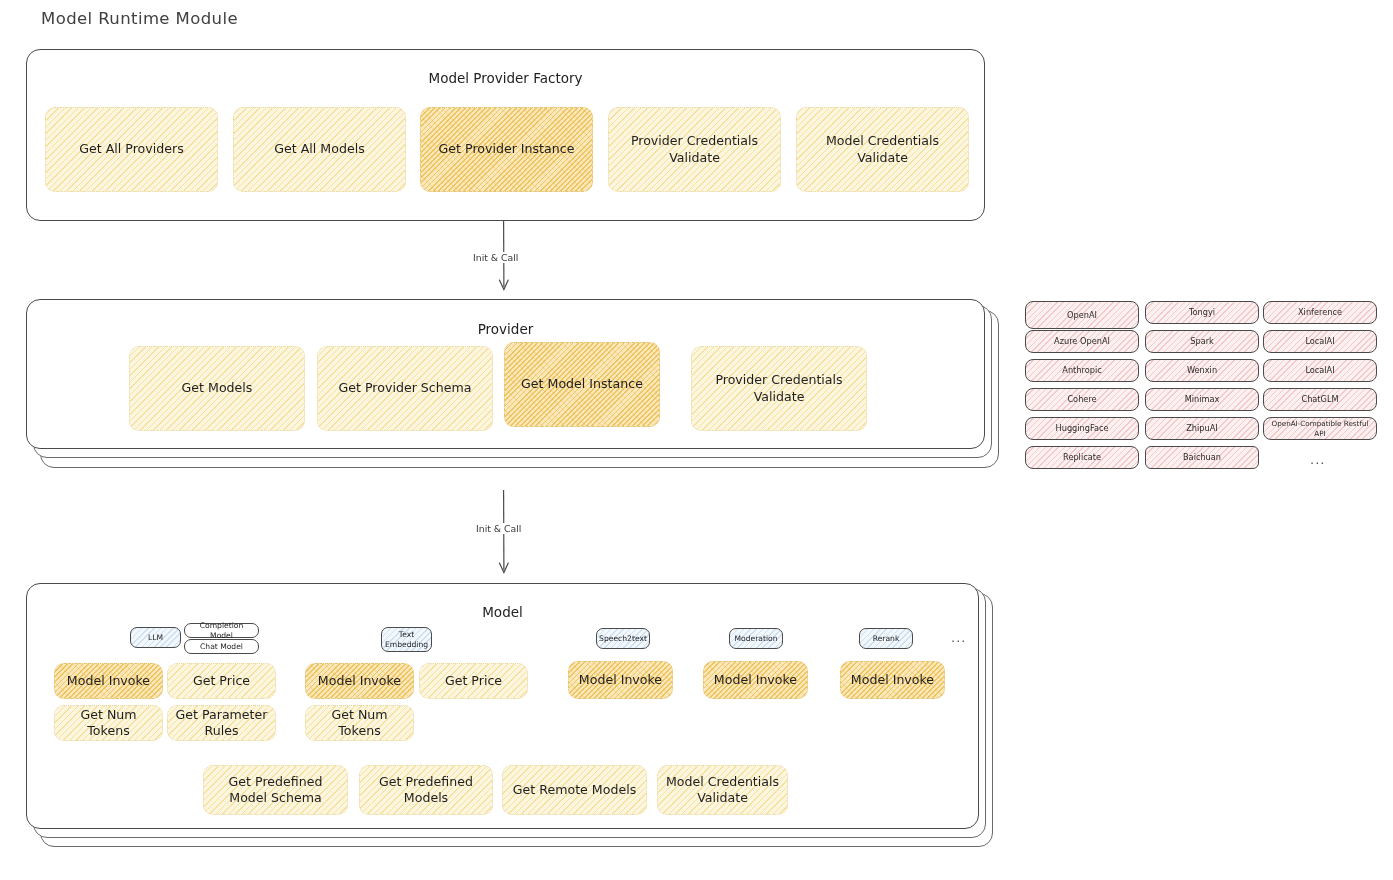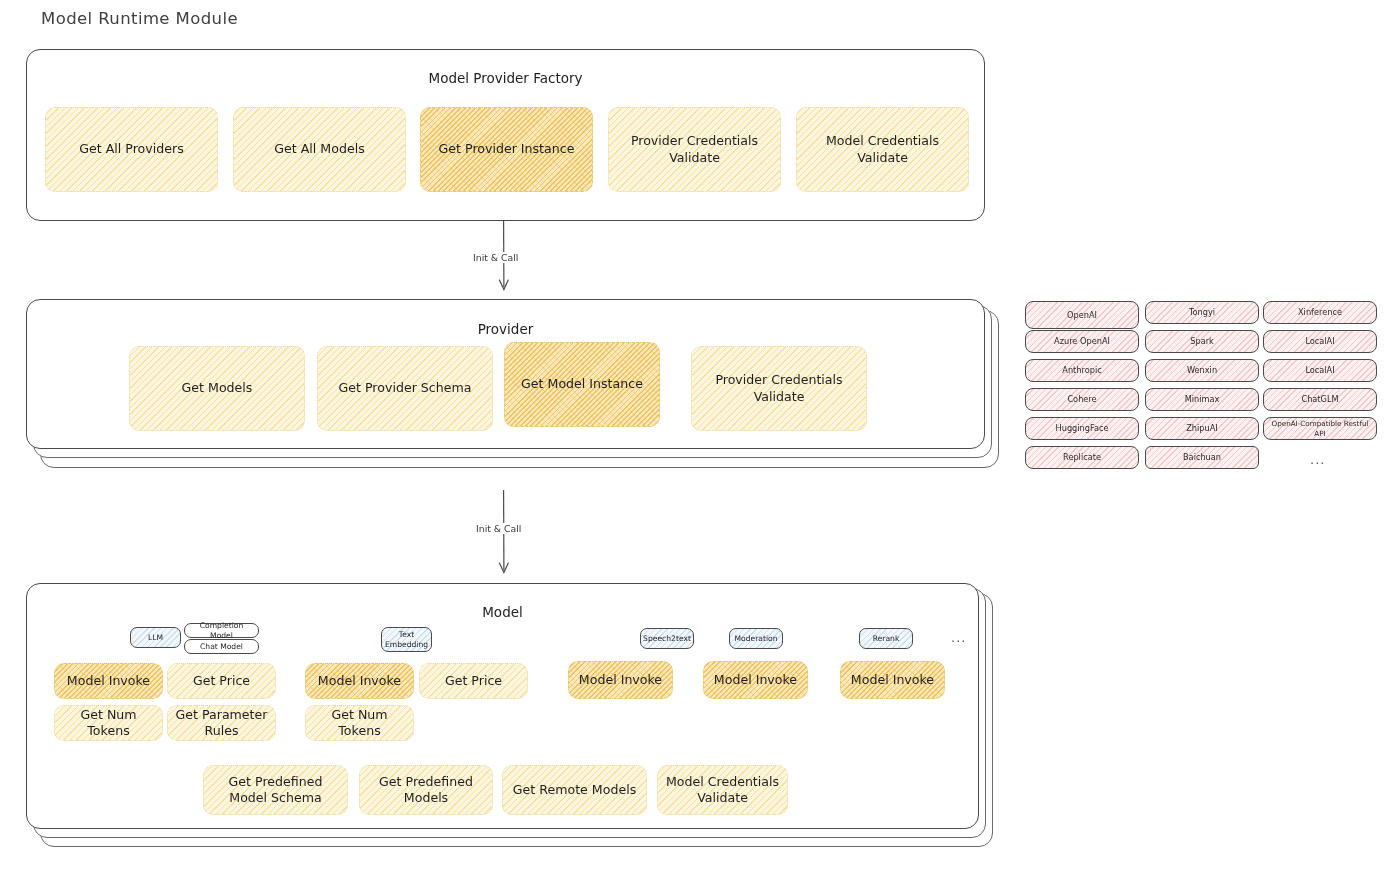--- a/index.html
+++ b/index.html
@@ -214,21 +214,21 @@
   <div class="box fill-yellow" style="left:167px; top:663px; width:109px; height:36px;">Get Price</div>
   <div class="box fill-yellow" style="left:54px; top:705px; width:109px; height:36px;">Get Num Tokens</div>
   <div class="box fill-yellow" style="left:167px; top:705px; width:109px; height:36px;">Get Parameter Rules</div>
 
   <div class="box fill-blue" style="left:381px; top:627px; width:51px; height:25px;">Text Embedding</div>
 
   <div class="box fill-yellow-strong" style="left:305px; top:663px; width:109px; height:36px;">Model Invoke</div>
   <div class="box fill-yellow" style="left:419px; top:663px; width:109px; height:36px;">Get Price</div>
   <div class="box fill-yellow" style="left:305px; top:705px; width:109px; height:36px;">Get Num Tokens</div>
 
-  <div class="box fill-blue" style="left:596px; top:628px; width:54px; height:21px;margin-left:44px;">Speech2text</div>
+  <div class="box fill-blue" style="left:596px; top:628px; width:54px; height:21px;">Speech2text</div>
   <div class="box fill-yellow-strong" style="left:568px; top:661px; width:105px; height:38px;">Model Invoke</div>
 
   <div class="box fill-blue" style="left:729px; top:628px; width:54px; height:21px;">Moderation</div>
   <div class="box fill-yellow-strong" style="left:703px; top:661px; width:105px; height:38px;">Model Invoke</div>
 
   <div class="box fill-blue" style="left:859px; top:628px; width:54px; height:21px;">Rerank</div>
   <div class="box fill-yellow-strong" style="left:840px; top:661px; width:105px; height:38px;">Model Invoke</div>
 
   <div class="ellipsis" style="left:951px; top:630px;">...</div>
 

